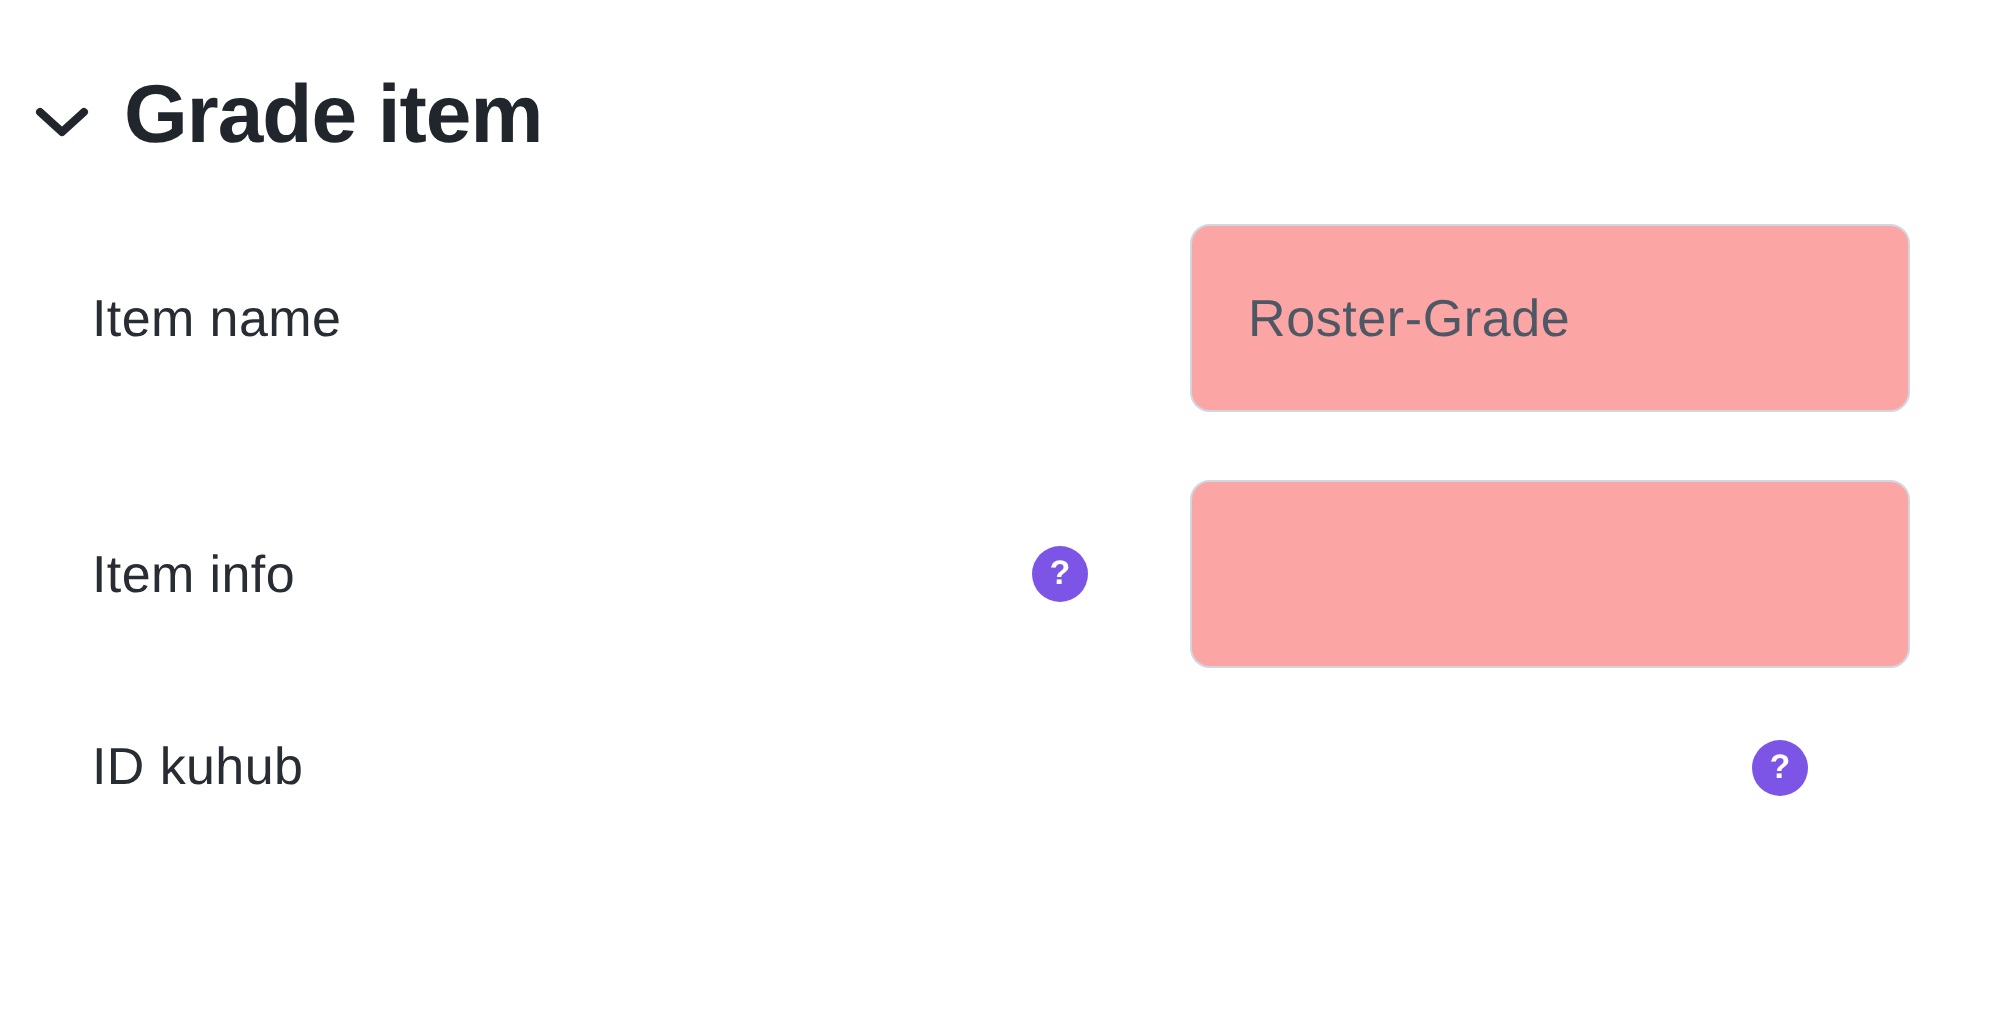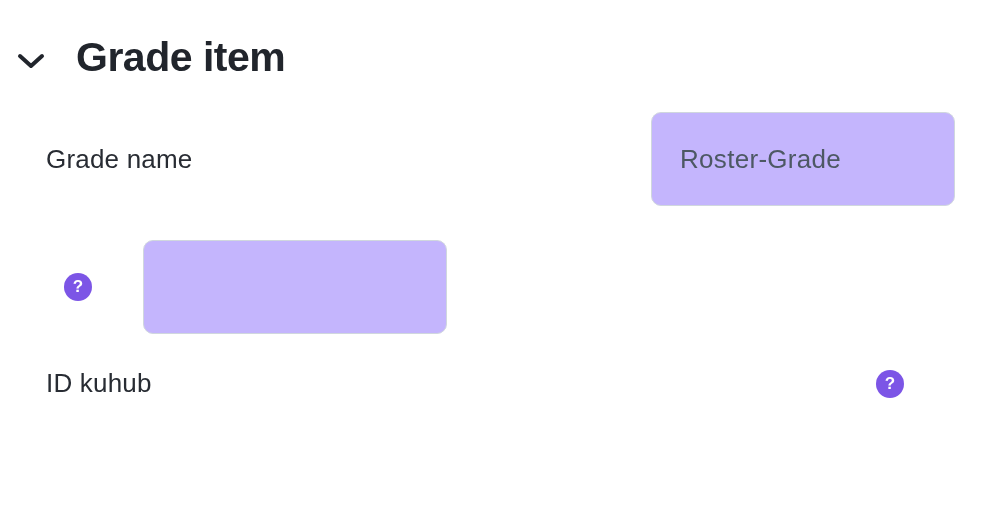--- a/index.html
+++ b/index.html
@@ -26,21 +26,21 @@
   .collapse-toggle {
     width: 30px;
     height: 30px;
     display: flex;
     align-items: center;
     justify-content: center;
     cursor: pointer;
     margin-top: 8px;
   }
   .section-title {
-    margin-left: 30px;
+    margin-left: 16px;
     font-size: 41px;
     font-weight: 700;
     letter-spacing: -0.5px;
     color: #21252c;
   }
 
   
   .form-area {
     padding: 28px 41px 0 46px;
   }
@@ -70,31 +70,31 @@
     color: #ffffff;
     font-size: 17px;
     font-weight: 700;
     display: flex;
     align-items: center;
     justify-content: center;
     cursor: pointer;
     user-select: none;
   }
   .text-input {
-    width: 304px;
+    width: 360px;
     height: 94px;
     border: 1.5px solid #d0d7de;
     border-radius: 10px;
     padding: 0 28px;
     font-family: "Liberation Sans", "DejaVu Sans", sans-serif;
     font-size: 26px;
     color: #4d5864;
     letter-spacing: 0.3px;
     outline: none;
-    background: #c4b5fd;
+    background: #fca5a5;
   }
 </style>
 </head>
 <body>
 
 <div class="page">
 
   <div class="section-header">
     <span class="collapse-toggle">
       <span style="display:flex;">
@@ -102,26 +102,27 @@
           <polyline points="3,4 14,14 25,4" stroke="#21252c" stroke-width="4" stroke-linecap="round" stroke-linejoin="round" fill="none"></polyline>
         </svg>
       </span>
     </span>
     <h2 class="section-title">Grade item</h2>
   </div>
 
   <div class="form-area">
 
     <div class="form-row">
-      <label class="field-label">Grade name</label>
+      <label class="field-label">Item name</label>
       <span class="help-slot"></span>
       <input class="text-input" type="text" value="Roster-Grade" style="">
     </div>
 
     <div class="form-row">
+      <label class="field-label">Item info</label>
       <span class="help-slot">
         <span class="help-badge">?</span>
       </span>
       <input class="text-input" type="text" value="" style="">
     </div>
 
     <div class="form-row">
       <label class="field-label">ID kuhub</label>
       <span class="help-slot">
         <span class="help-badge">?</span>

